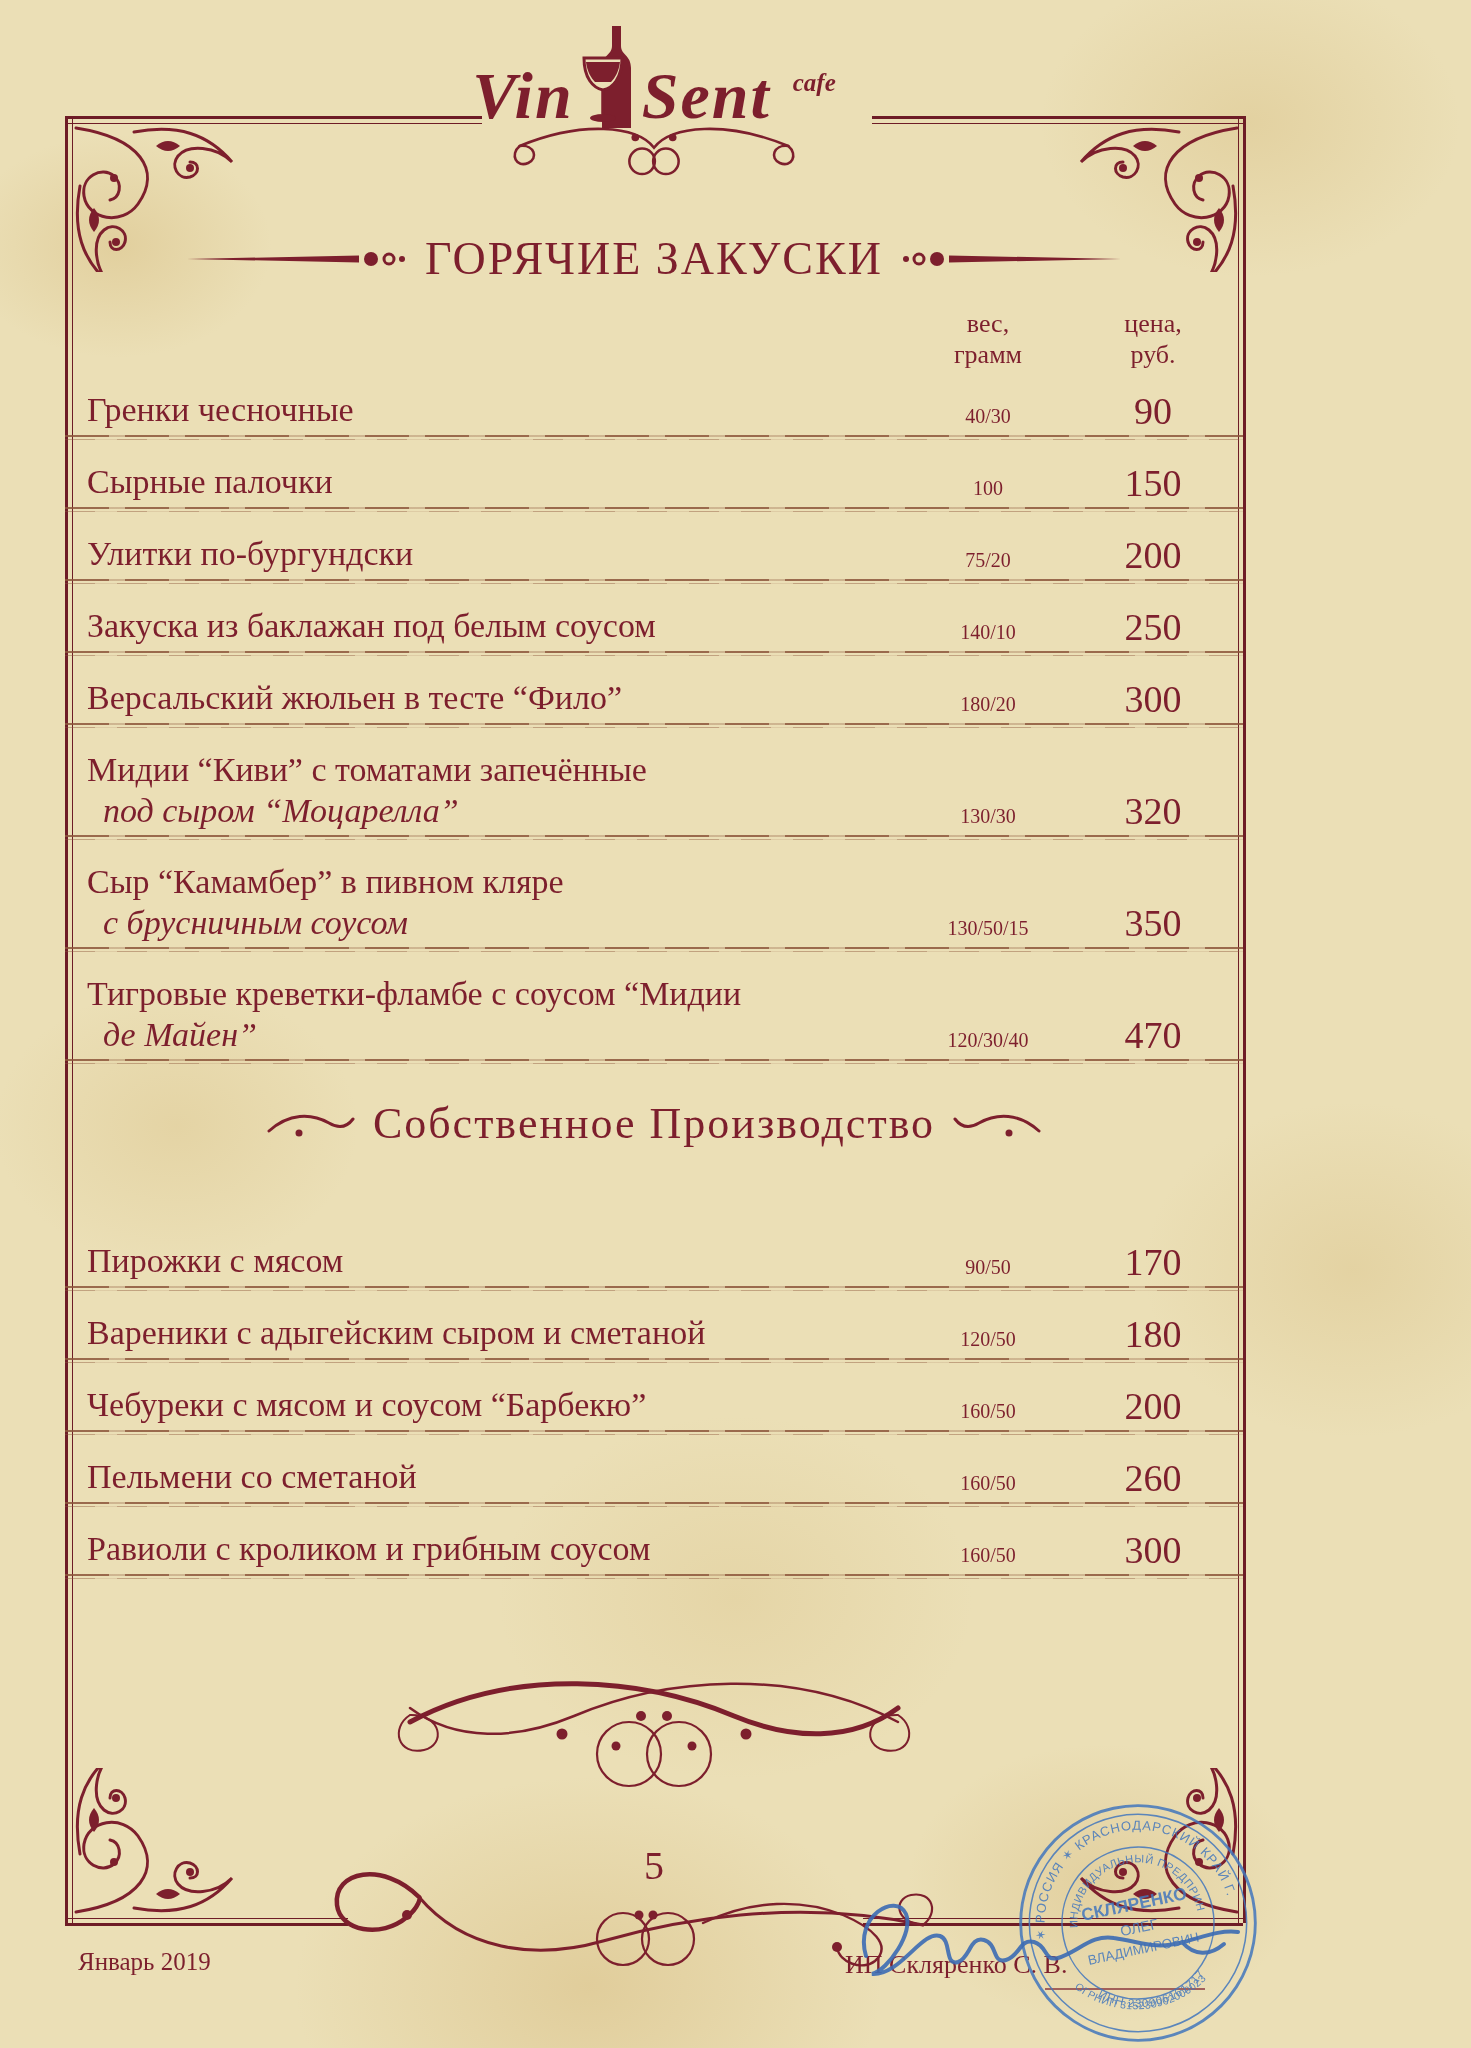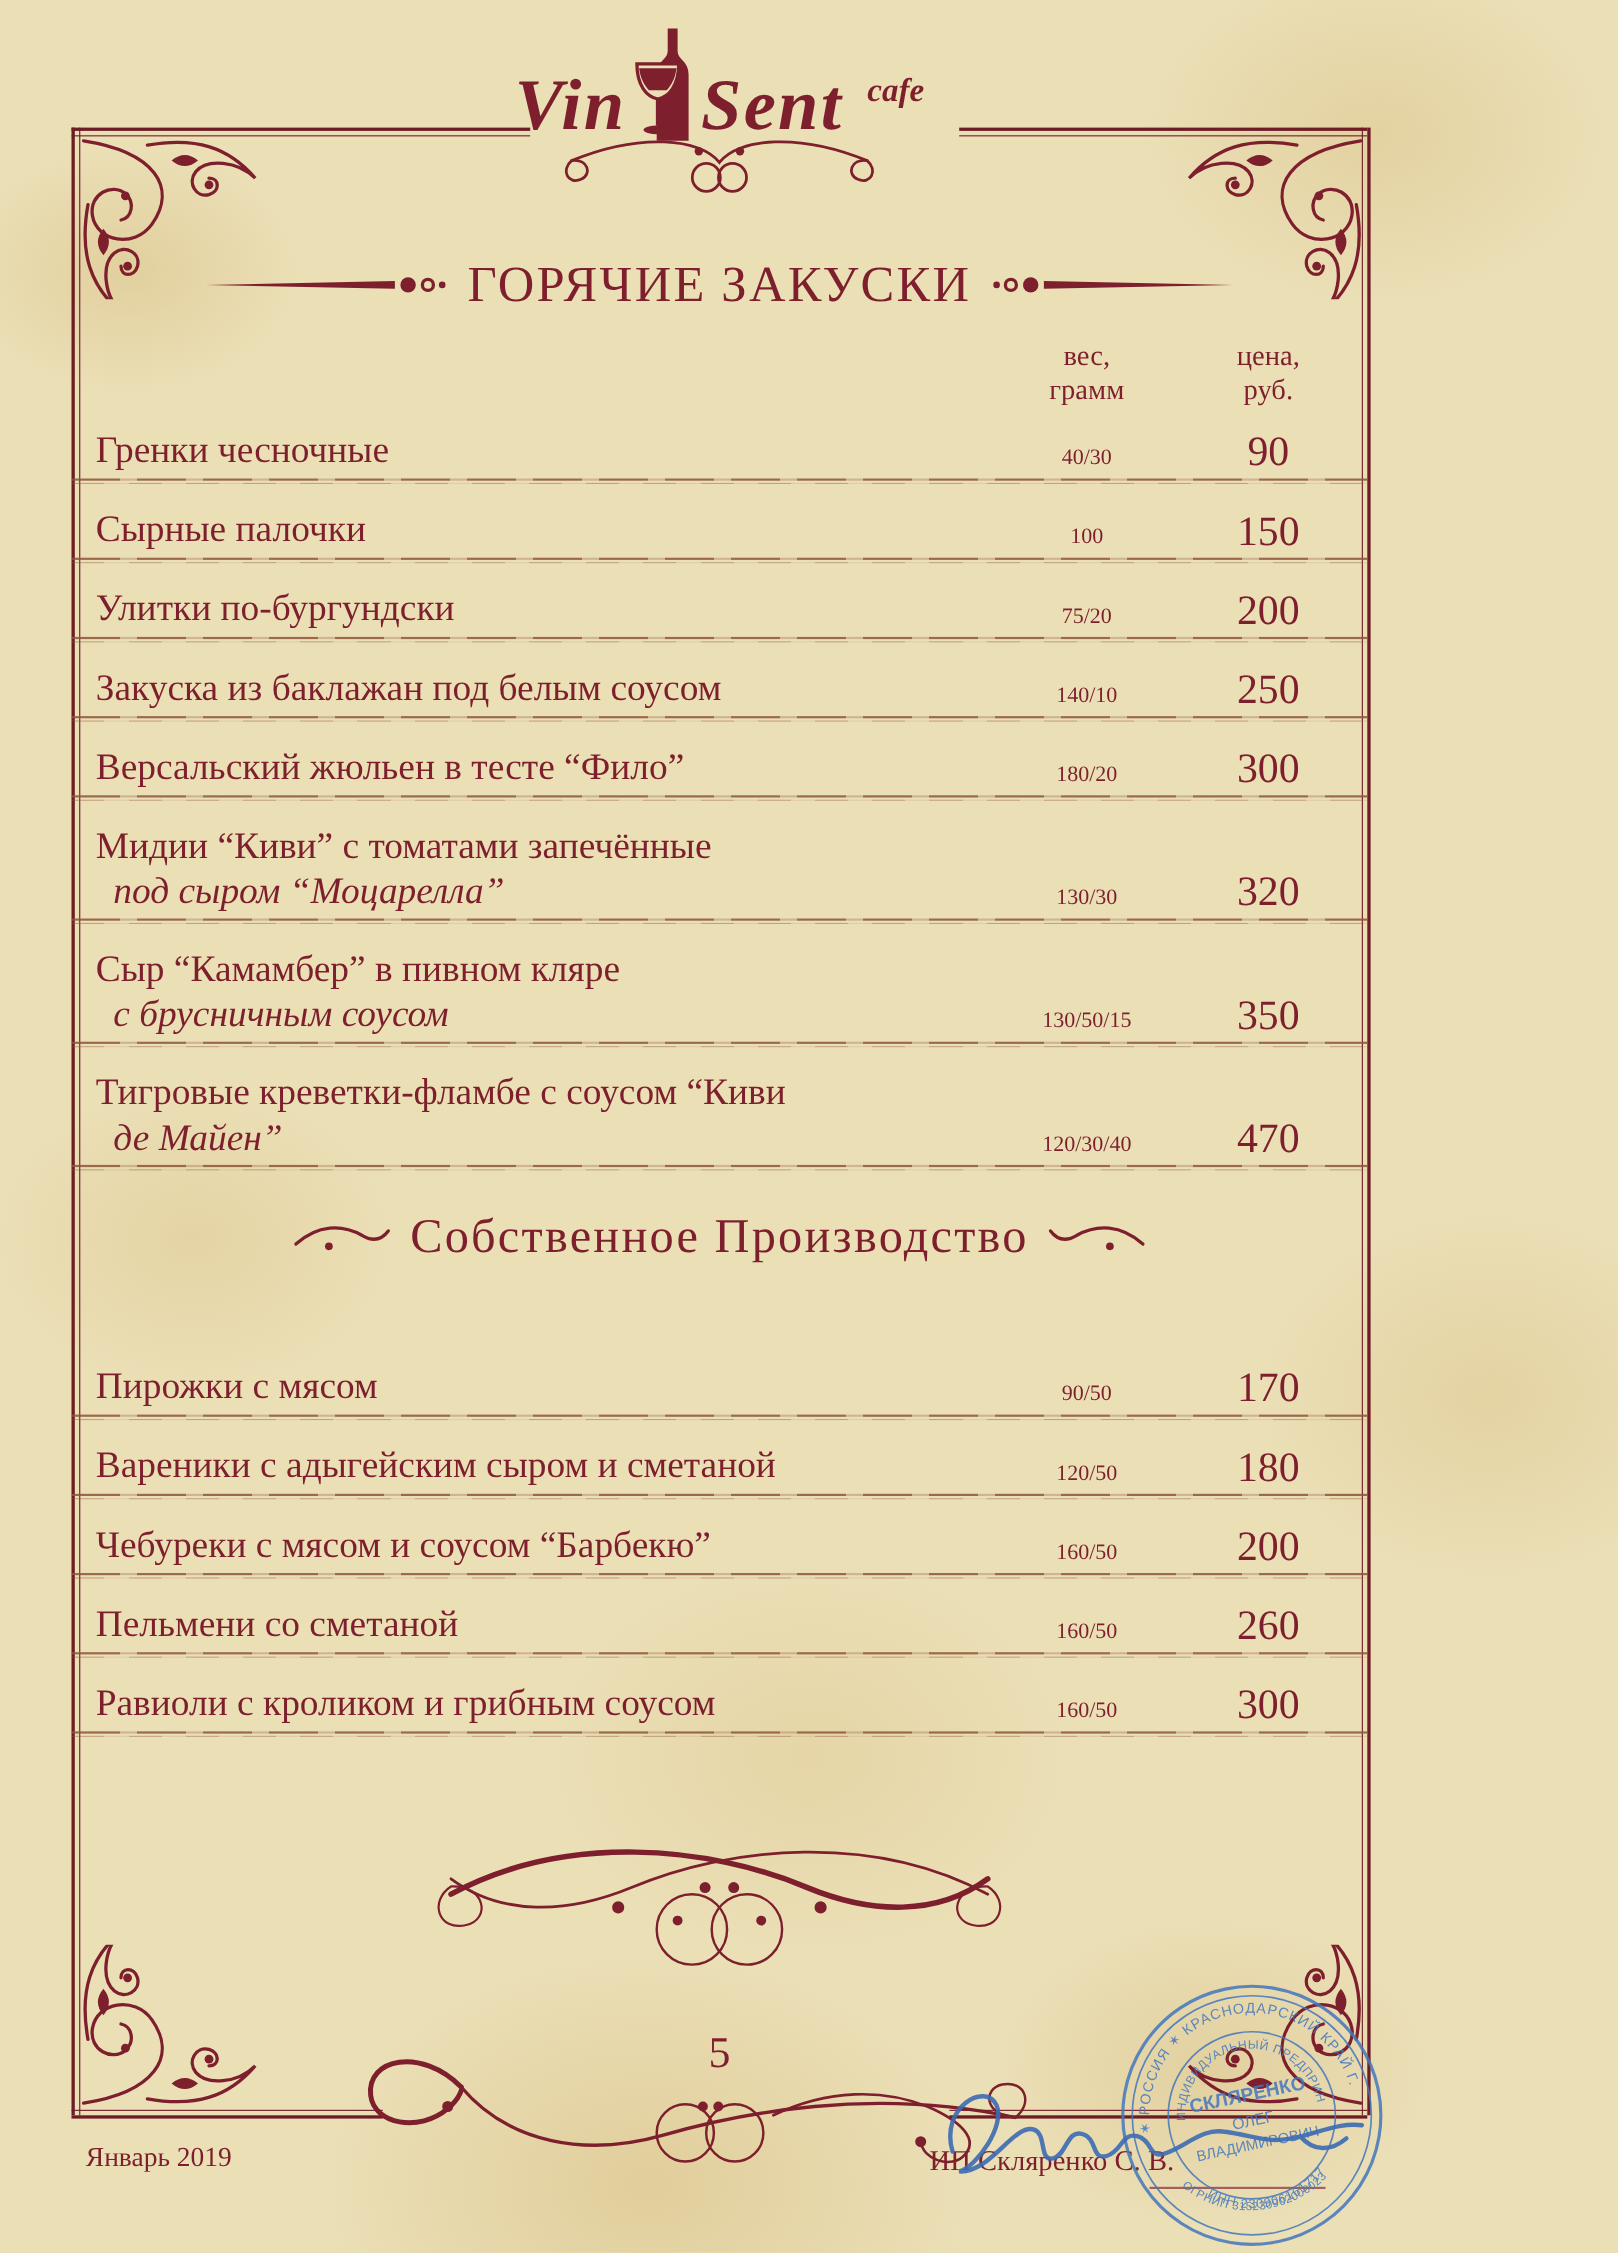--- a/index.html
+++ b/index.html
@@ -40,21 +40,21 @@
   .v-seg.tl::after{content:"";position:absolute;top:0;bottom:0;left:4px;border-left:1px solid var(--frame);}
   .v-seg.tr{border-right:3px solid var(--frame);}
   .v-seg.tr::after{content:"";position:absolute;top:0;bottom:0;right:4px;border-right:1px solid var(--frame);}
   .corner{position:absolute;z-index:3;}
   
   .content{position:absolute;left:65px;top:116px;width:1178px;height:1807px;z-index:4;}
   
   .logo{position:absolute;left:374px;top:-92px;width:430px;text-align:center;}
   .logo-script{display:flex;align-items:flex-end;justify-content:center;gap:4px;font-style:italic;font-weight:bold;}
   .logo-word{font-size:66px;line-height:60px;letter-spacing:2px;}
-  .logo-suffix{font-size:30px;line-height:30px;margin-bottom:28px;margin-left:18px;}
+  .logo-suffix{font-size:25px;line-height:30px;margin-bottom:28px;margin-left:18px;}
   .logo-bottle{margin:0 -2px -6px -2px;}
   .logo-flourish{margin-top:-14px;}
   
   .section-header{position:absolute;left:0;right:0;display:flex;align-items:center;justify-content:center;gap:18px;font-family:Liberation Serif, serif;}
   .s1{top:116px;}
   .s2{top:982px;}
   .section-title{font-size:46px;letter-spacing:2px;white-space:nowrap;}
   .s2 .section-title{font-size:44px;}
   
   .cols{position:absolute;top:192px;left:0;right:0;display:grid;grid-template-columns:1fr 150px 180px;padding-left:22px;font-size:26px;line-height:31px;text-align:center;}
@@ -271,21 +271,21 @@
     <div class="row">
       <div class="name"><span class="n1">Сыр “Камамбер” в пивном кляре</span><span class="n2">с брусничным соусом</span></div>
       <div class="wt">130/50/15</div>
       <div class="pr">350</div>
     </div>
     <div class="sep"></div>
   </div>
 
   <div>
     <div class="row">
-      <div class="name"><span class="n1">Тигровые креветки-фламбе с соусом “Киви</span><span class="n2">де Майен”</span></div>
+      <div class="name"><span class="n1">Тигровые креветки-фламбе с соусом “Мидии</span><span class="n2">де Майен”</span></div>
       <div class="wt">120/30/40</div>
       <div class="pr">470</div>
     </div>
     <div class="sep"></div>
   </div>
 </div>
 
   <div class="section-header s2">
     <svg width="90" height="34" viewBox="0 0 90 34">
       <path class="flourish-stroke" stroke-width="3" d="M4,24 C24,6 46,6 64,16 C74,22 82,20 88,12"></path>

